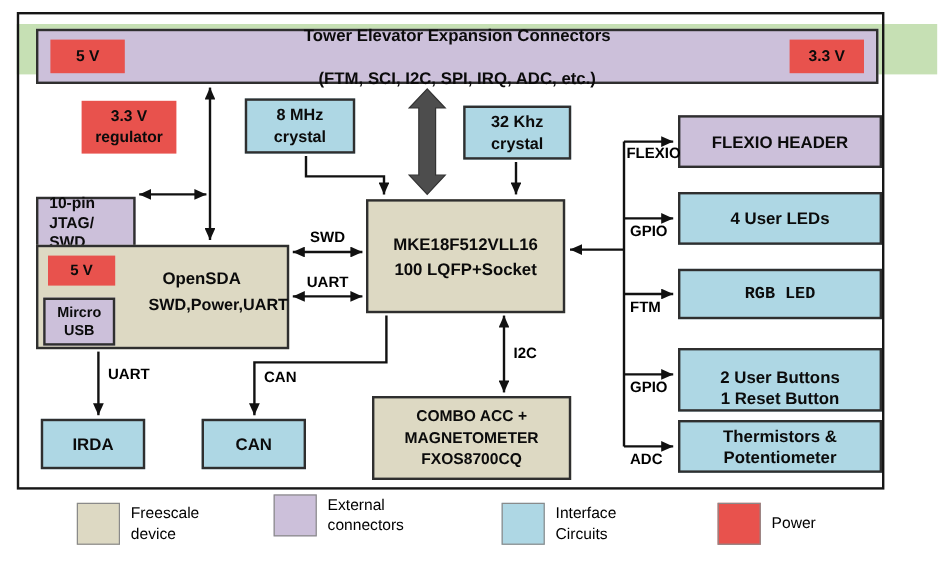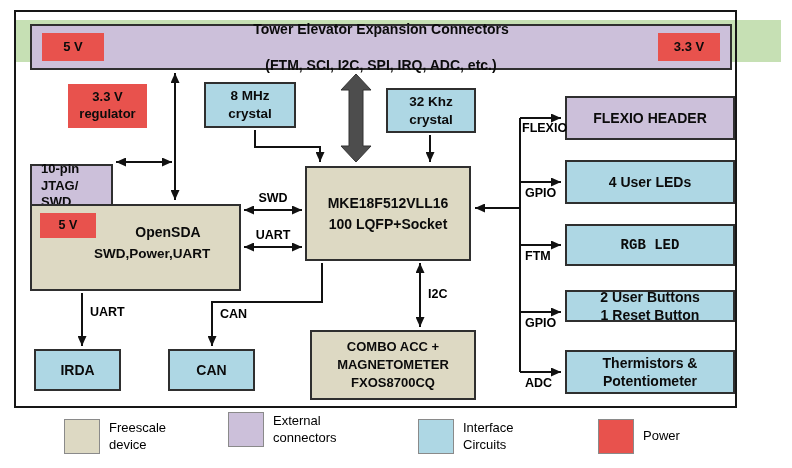--- a/index.html
+++ b/index.html
@@ -28,33 +28,33 @@
   .regulator { left:68px;  top:84px; width:79px;  height:44px; font-size:13px; }
   .c8   { left:204px; top:82px; width:92px; height:46px; font-size:13.5px; }
   .c32  { left:386px; top:88px; width:90px; height:45px; font-size:13.5px; }
   .jtag { left:30px; top:136px; width:83px; height:44px; font-size:13px;
           justify-content:flex-start; text-align:left; padding-left:9px;margin-top:28px; }
 
   .opensda { left:30px; top:204px; width:211px; height:87px; }
   .sda5v   { position:absolute; left:8px; top:7px; width:56px; height:25px; font-size:12.5px;
              display:flex; align-items:center; justify-content:center; font-weight:bold; }
   .sda-title { position:absolute; left:66px; top:17px; width:140px; text-align:center; font-size:14px; font-weight:bold; }
-  .sda-sub   { position:absolute; left:62px; top:39px; width:146px; text-align:left; font-size:13.5px; font-weight:bold; }
+  .sda-sub   { position:absolute; left:62px; top:39px; width:146px; text-align:right; font-size:13.5px; font-weight:bold; }
   .usb { position:absolute; left:4px; top:42px; width:60px; height:40px; font-size:12px;
          border:2px solid #2f2f2f; display:flex; align-items:center; justify-content:center;
          font-weight:bold; white-space:pre-line; text-align:center; line-height:1.25;
          background:var(--c-external-connectors,#ccc0da); }
 
   .mcu { left:305px; top:166px; width:166px; height:95px; line-height:1.5; }
 
   .rb  { left:565px; width:170px; }
   .rb0 { top:96px;  height:44px; }
   .rb1 { top:160px; height:44px; }
   .rb2 { top:224px; height:42px;font-family:Liberation Mono, monospace; }
-  .rb3 { top:290px; height:32px; }
+  .rb3 { top:290px; height:53px;align-items:flex-end; }
   .rb4 { top:350px; height:44px; }
 
   .irda  { left:34px;  top:349px; width:87px;  height:42px; }
   .canbx { left:168px; top:349px; width:87px;  height:42px; }
   .combo { left:310px; top:330px; width:166px; height:70px; font-size:13px; line-height:1.4; }
 
   .buslabel { position:absolute; font-size:12.5px; font-weight:bold; color:#000; z-index:6; }
   .lbl-swd    { left:243px; top:191px; width:60px; text-align:center; }
   .lbl-uart   { left:243px; top:228px; width:60px; text-align:center; }
   .lbl-uart2  { left:90px;  top:305px; }
@@ -115,20 +115,24 @@
 JTAG/
 SWD</span>
   </div>
 
   <div class="box tan opensda">
     <div class="sda5v red">
       <span>5 V</span>
     </div>
     <div class="sda-title">OpenSDA</div>
     <div class="sda-sub">SWD,Power,UART</div>
+    <div class="usb">
+      <span>Mircro
+USB</span>
+    </div>
   </div>
 
   <div class="box tan mcu">
     <span>MKE18F512VLL16
 100 LQFP+Socket</span>
   </div>
 
   <div class="box lav rb rb0">
     <span>FLEXIO HEADER</span>
   </div>

